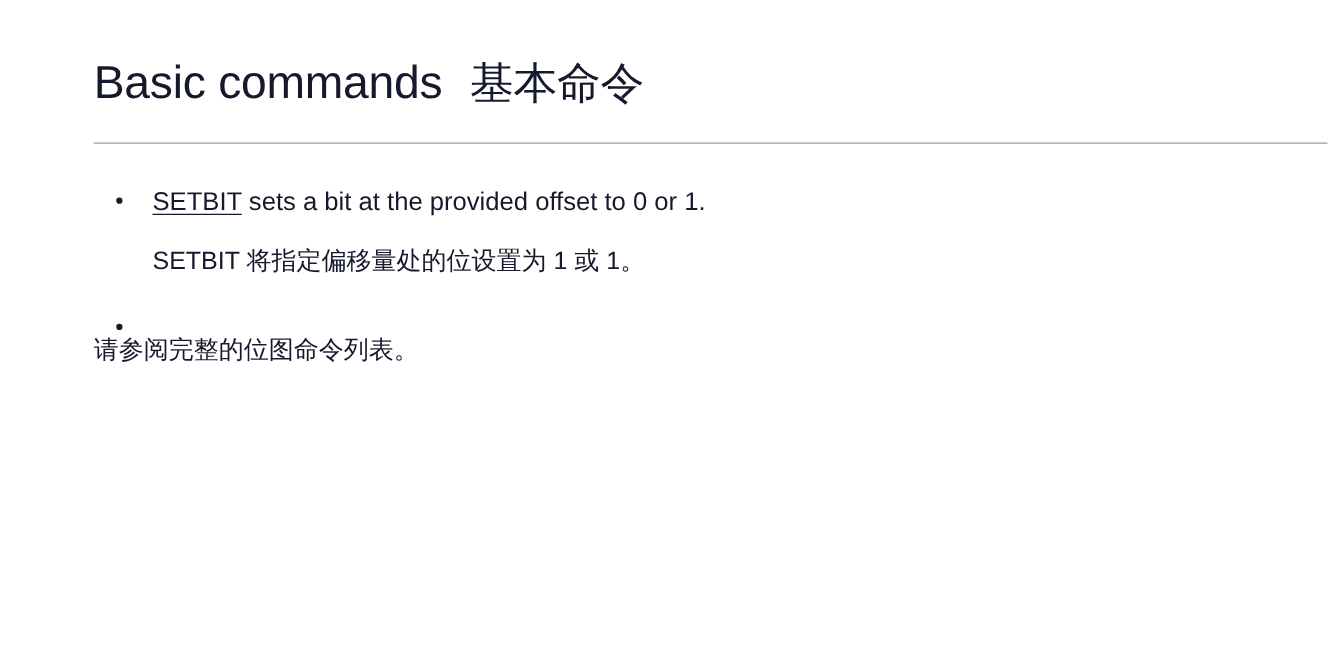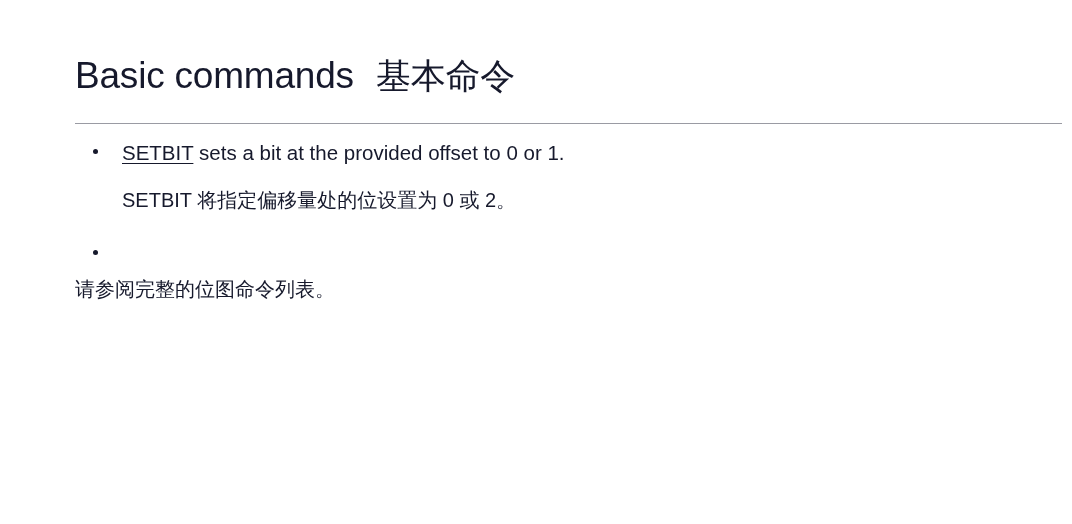--- a/index.html
+++ b/index.html
@@ -15,21 +15,21 @@
     font-family: "Liberation Sans", "DejaVu Sans", sans-serif;
     color: #16192c;
     -webkit-font-smoothing: antialiased;
   }
 
   .page {
     position: relative;
     width: 952px;
     height: 524px;
     box-sizing: border-box;
-    padding: 10px 75px;
+    padding: 0 75px;
   }
 
   
   .doc-title {
     margin: 0;
     padding-top: 42px;
     font-size: 37px;
     line-height: 48px;
     font-weight: 400;
     letter-spacing: -0.2px;
@@ -47,21 +47,21 @@
     width: 987px;
     background: #9a9ba3;
   }
 
   
   .cmd-list {
     list-style: none;
     margin: 0;
     padding: 0;
     position: relative;
-    top: 14px;
+    top: 32px;
   }
   .cmd-item {
     position: relative;
     padding-left: 47px;
     margin-bottom: 24px;
   }
   .cmd-item .bullet-dot {
     position: absolute;
     left: 18px;
     top: 11px;
@@ -118,21 +118,21 @@
 
   <h1 class="doc-title"><span>Basic commands</span><span class="title-zh">基本命令</span></h1>
 
   <div class="title-rule"></div>
 
   <ul class="cmd-list">
 
     <li class="cmd-item">
       <span class="bullet-dot"></span>
       <div class="line-en"><a class="cmd-link" href="#">SETBIT</a><span> sets a bit at the provided offset to 0 or 1.</span></div>
-      <div class="line-zh">SETBIT 将指定偏移量处的位设置为 0 或 2。</div>
+      <div class="line-zh">SETBIT 将指定偏移量处的位设置为 1 或 1。</div>
     </li>
 
     <li class="cmd-item">
       <span class="bullet-dot"></span>
     </li>
 
   </ul>
 
   <div class="see-also">
     <div class="line-zh">请参阅完整的位图命令列表。</div>

